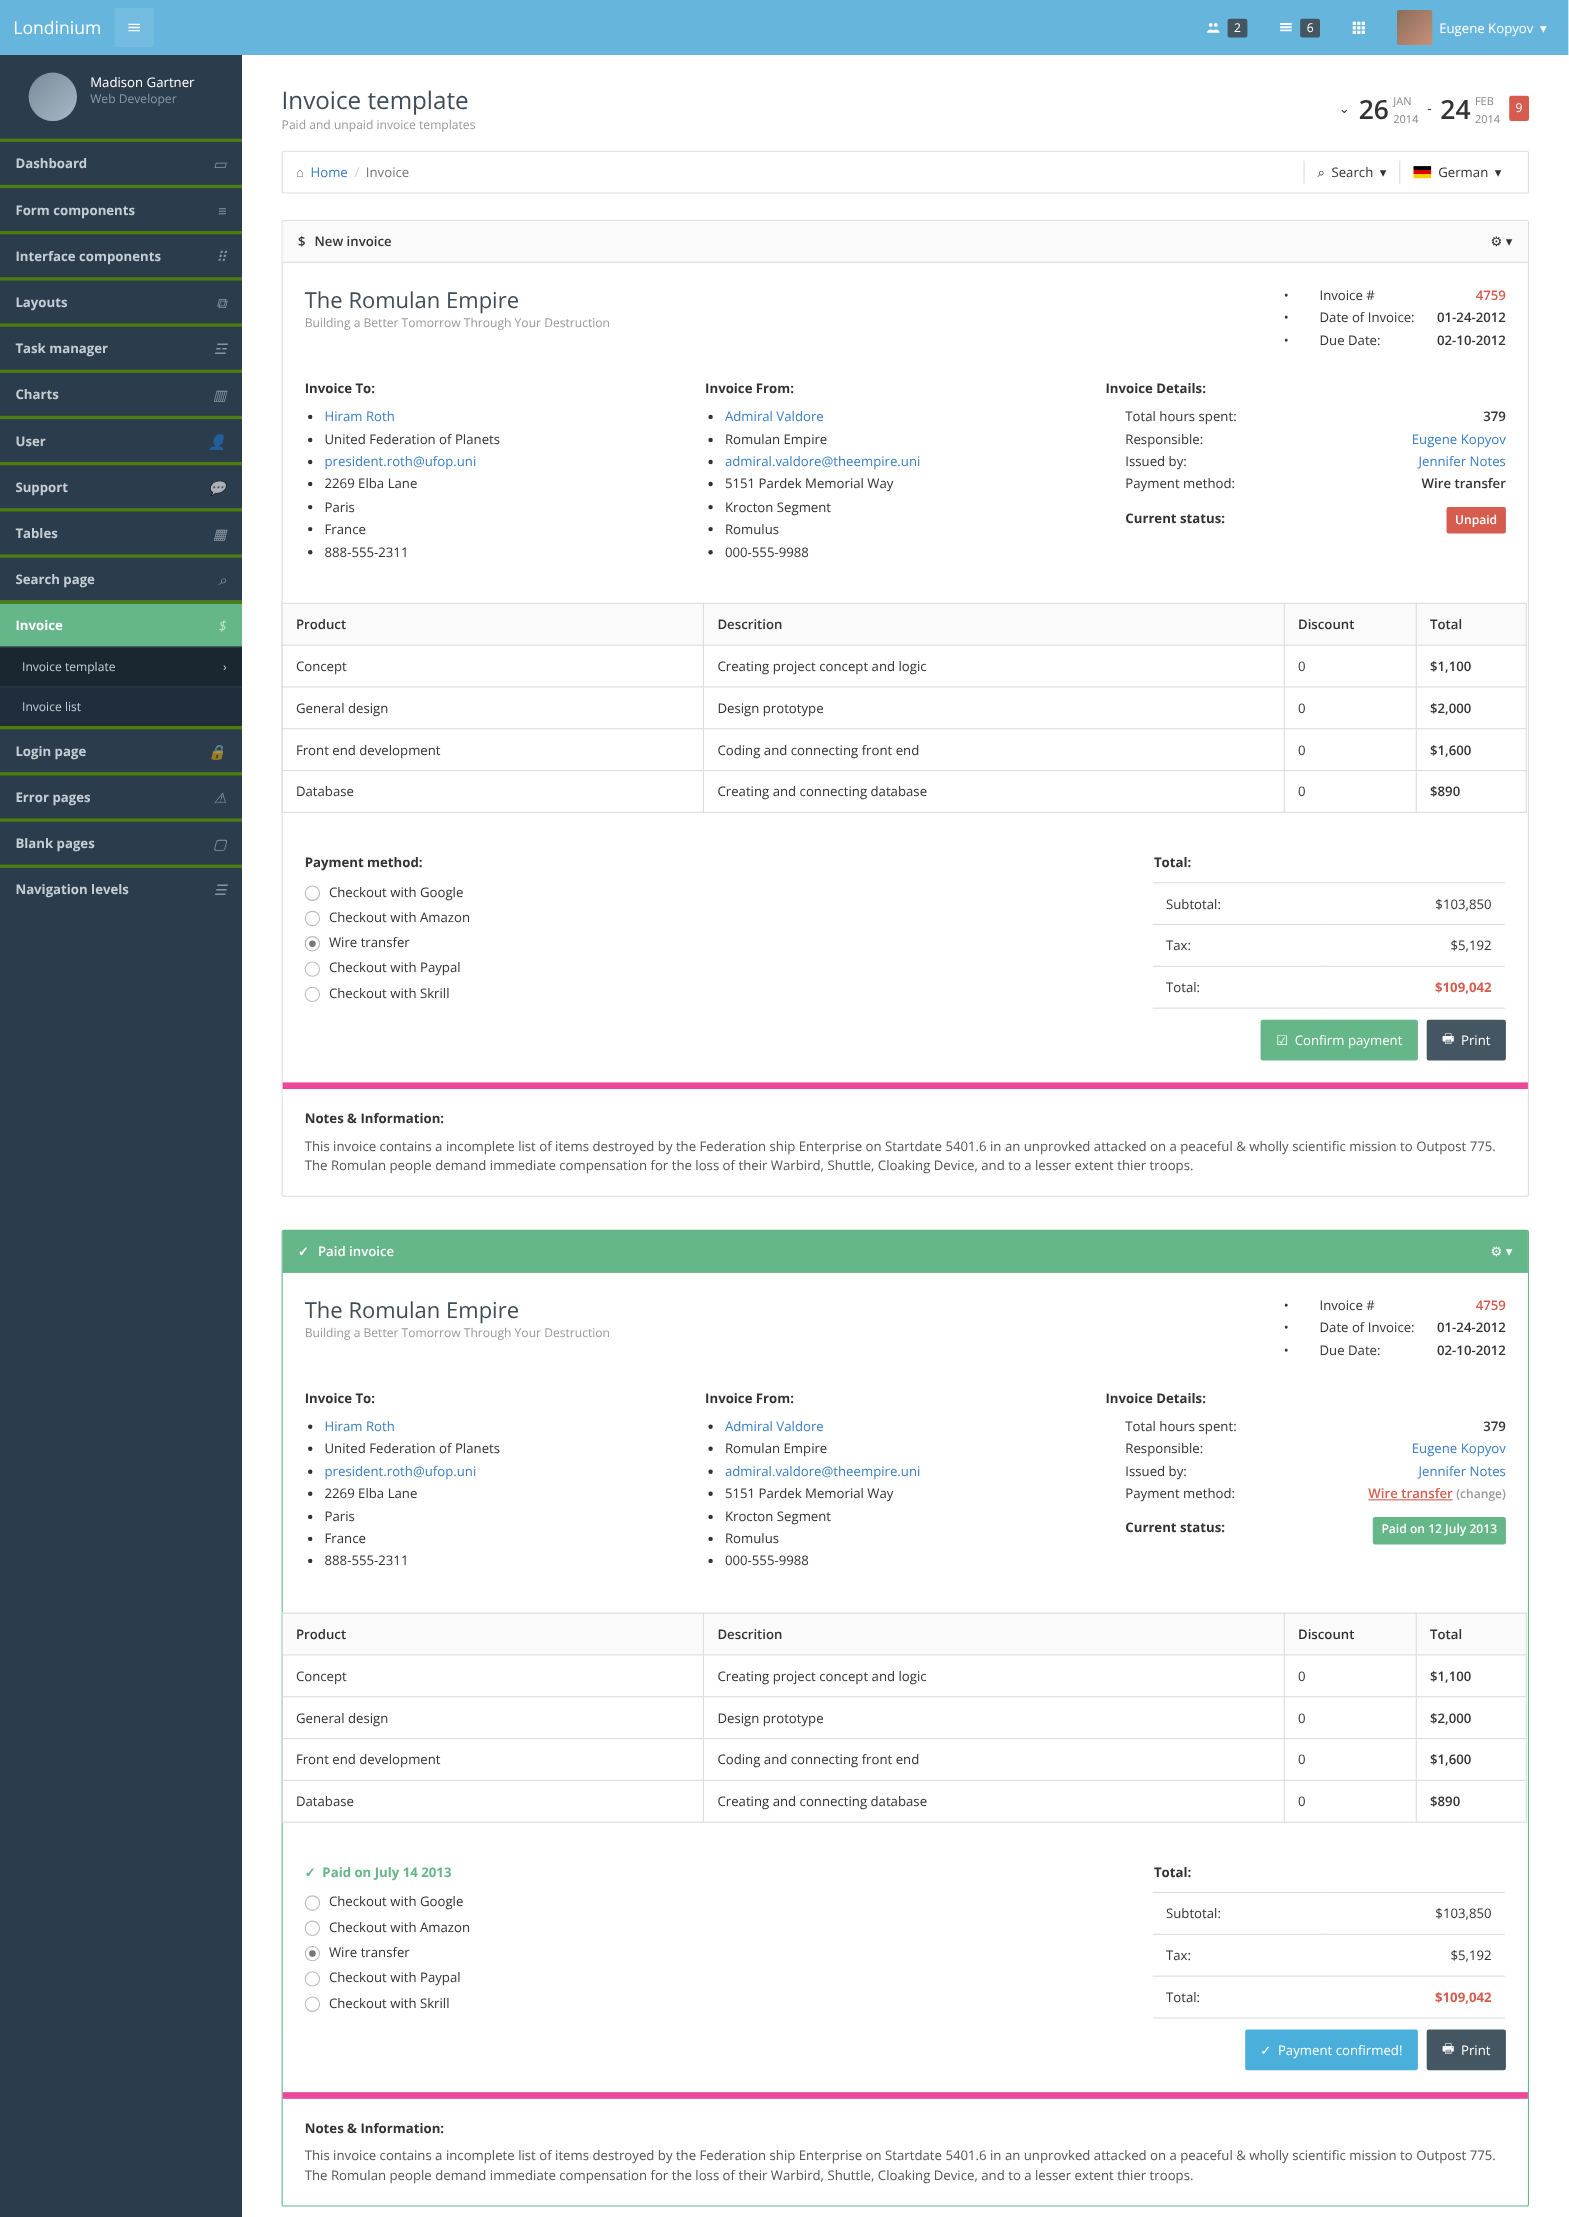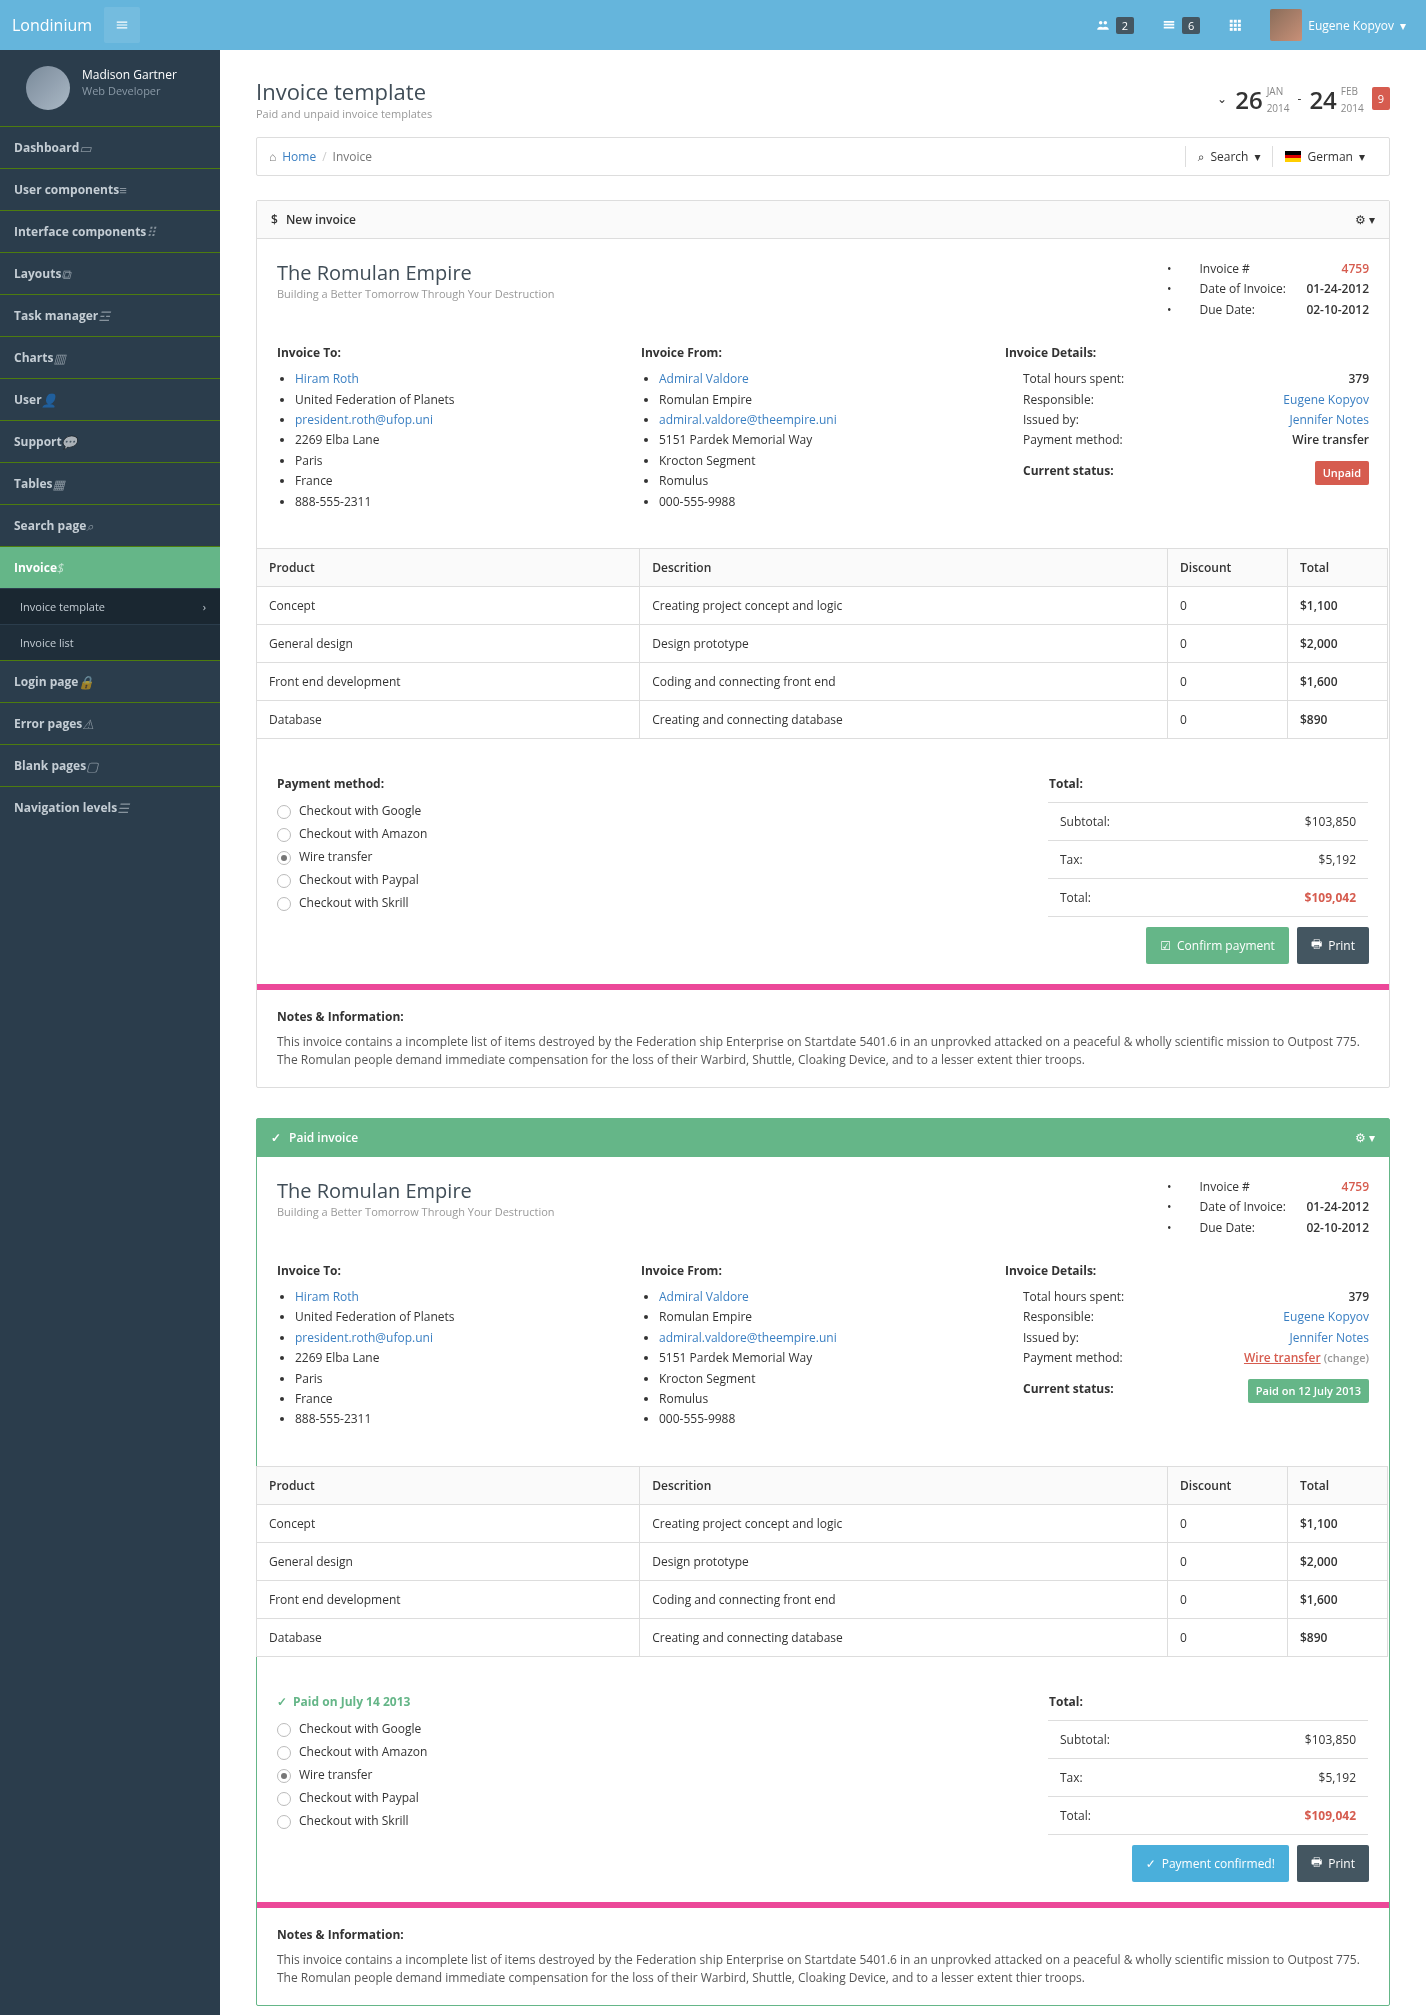--- a/index.html
+++ b/index.html
@@ -12,21 +12,21 @@
 .tb-item{display:flex;align-items:center;gap:6px;padding:8px;cursor:pointer}
 .badge-sm{background:#445661;padding:1px 6px;border-radius:2px;font-size:11px}
 .avatar{width:32px;height:32px;border-radius:2px;background:linear-gradient(135deg,#8a6d5a,#c89078)}
 .page{display:flex}
 .sidebar{width:220px;background:#2B3D4C;min-height:calc(100vh - 50px);color:#c4cdd4}
 .user-box{display:flex;align-items:flex-start;gap:12px;padding:16px 26px}
 .user-av{width:44px;height:44px;border-radius:50%;background:linear-gradient(135deg,#7a8a9a,#aab8c5)}
 .user-box .name{color:#fff;font-size:12px}
 .user-box .role{color:#8a99a6;font-size:11px}
 .nav{list-style:none}
-.nav>li>span{display:flex;align-items:center;padding:0 14px;height:42px;border-top:1px solid #4d7c0f;cursor:pointer;font-size:12px}
+.nav>li>span{display:flex;align-items:center;justify-content:space-between;padding:0 14px;height:42px;border-top:3px solid #4d7c0f;cursor:pointer;font-size:12px}
 .nav>li.active>span{background:#65B688;color:#fff}
 .nav .icon{opacity:.6;font-size:13px}
 .subnav{list-style:none;background:#1f2e3a}
 .subnav li{padding:10px 14px 10px 20px;display:flex;justify-content:space-between;font-size:11px;cursor:pointer;border-top:1px solid #2b3d4c}
 .subnav li.active{background:#1a2731}
 .content{flex:1;padding:26px 36px}
 .page-head{display:flex;justify-content:space-between;margin-bottom:16px}
 .page-head h3{font-size:22px;font-weight:400;color:#404D57}
 .page-head .sub{color:#999;font-size:11px}
 .daterange{display:flex;align-items:center;gap:8px}
@@ -146,21 +146,21 @@
   </div>
   <ul class="nav">
     <li>
           <span>
             <b>Dashboard</b>
             <i class="icon">▭</i>
           </span>
         </li>
     <li>
           <span>
-            <b>User components</b>
+            <b>Form components</b>
             <i class="icon">≡</i>
           </span>
         </li>
     <li>
           <span>
             <b>Interface components</b>
             <i class="icon">⠿</i>
           </span>
         </li>
     <li>

